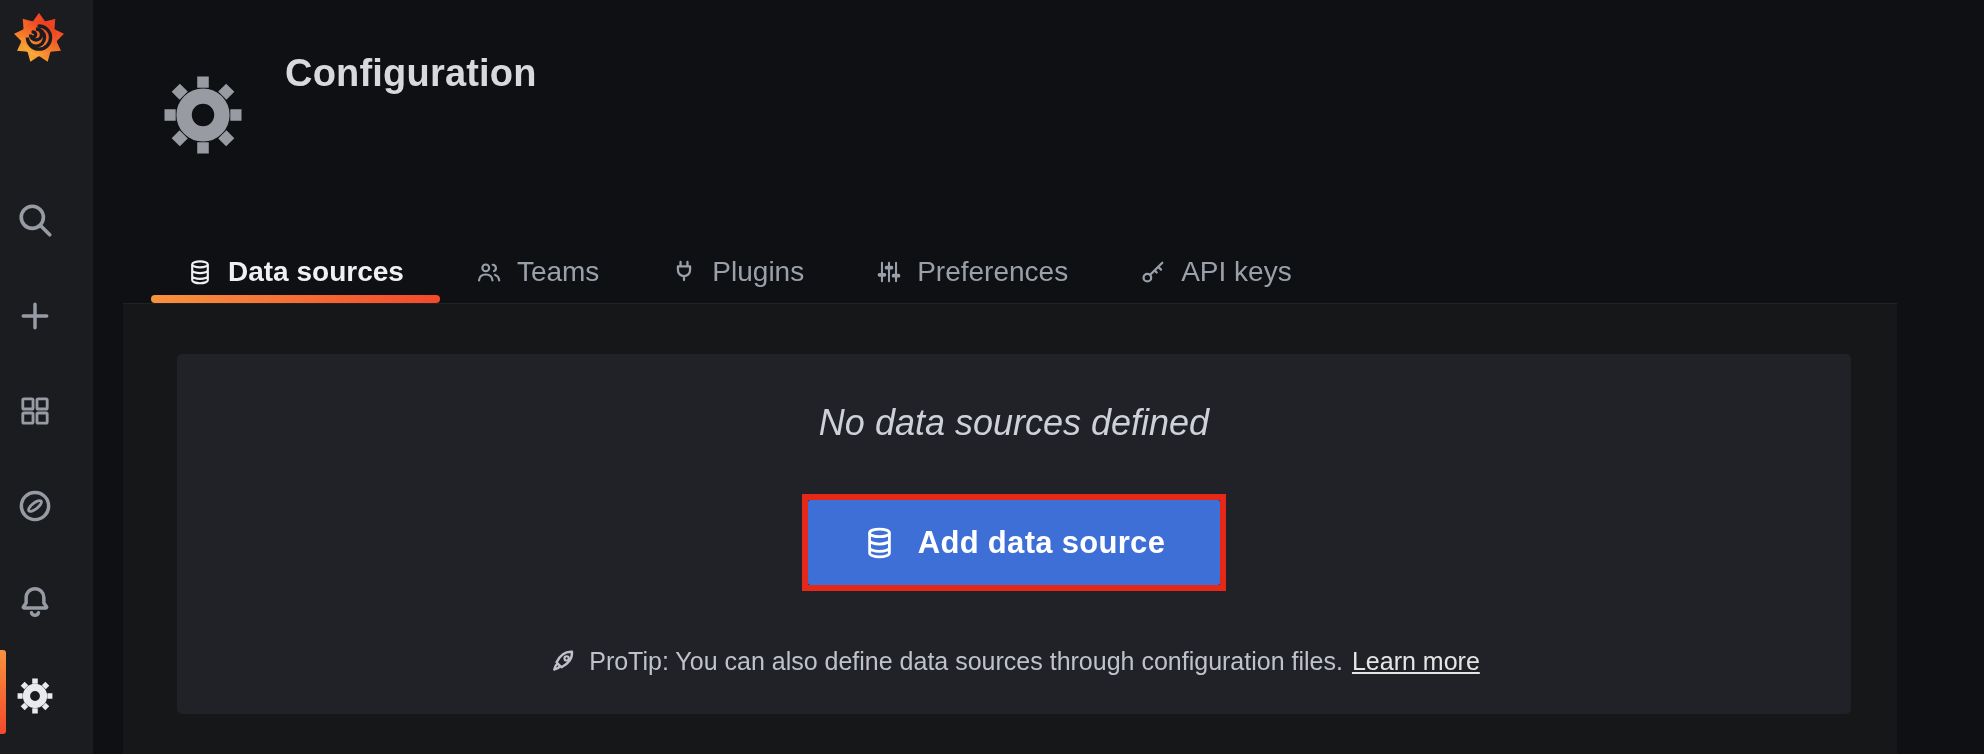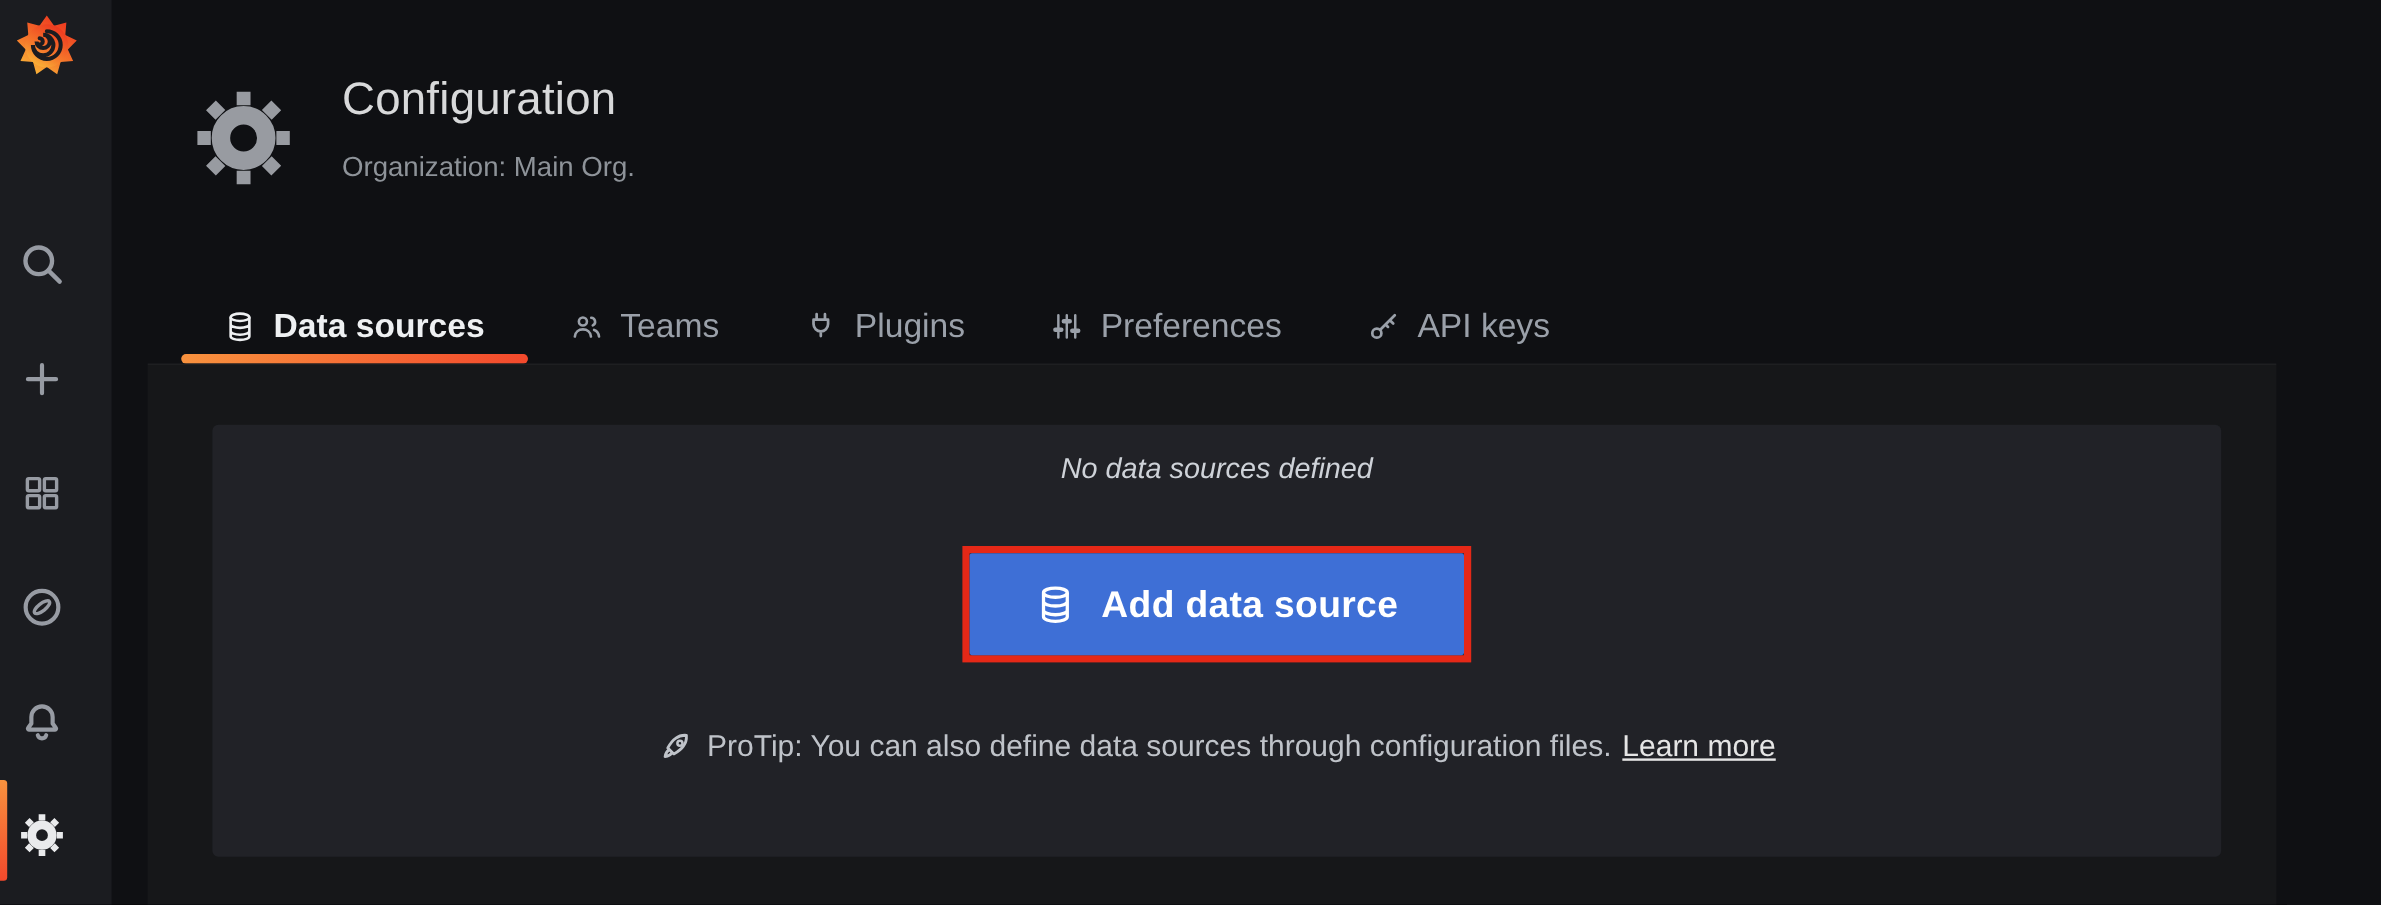--- a/index.html
+++ b/index.html
@@ -16,36 +16,36 @@
   .side-item svg { width:38px; height:38px; }
   .side-item.small svg { width:34px; height:34px; }
   .side-item.active { color:#e9eaec; }
   .active-indicator { position:absolute; left:0; top:650px; width:6px; height:84px;
     background:linear-gradient(180deg,#f8923e,#f3492c); border-radius:0 3px 3px 0; }
   
   .main { position:absolute; left:93px; top:0; width:1891px; height:754px; }
   .page-header { position:absolute; left:0; top:0; width:100%; height:240px; }
   .header-gear { position:absolute; left:68px; top:73px; width:84px; height:84px; color:#989ba1; }
   .header-gear svg { width:84px; height:84px; }
-  .page-title { position:absolute; left:192px; top:62px; font-size:38px; font-weight:400; color:#d8d9da; letter-spacing:.2px; }
+  .page-title { position:absolute; left:192px; top:52px; font-size:38px; font-weight:700; color:#d8d9da; letter-spacing:.2px; }
   .page-subtitle { position:absolute; left:192px; top:126px; font-size:23px; color:#8e9399; }
   
   .tabs { position:absolute; left:58px; top:240px; height:63px; display:flex; }
   .tab { position:relative; display:flex; align-items:center; height:63px; padding:0 36px; cursor:pointer;
          font-size:28px; color:#9aa0a9; white-space:nowrap; }
   .tab svg { width:26px; height:26px; margin-right:15px; flex:none; }
   .tab.active { color:#eef0f2; font-weight:700; }
   .tab.active::after { content:""; position:absolute; left:0; right:0; bottom:0; height:8px; border-radius:4px;
          background:linear-gradient(90deg,#f8923e,#f3492c); }
   
   .panel { position:absolute; left:30px; top:303px; width:1774px; height:451px;
            background:#161719; border-top:1px solid rgba(255,255,255,.05); }
   .card { position:absolute; left:54px; top:50px; width:1674px; height:360px;
           background:#212227; border-radius:5px; text-align:center; }
-  .empty-msg { margin-top:23px; font-size:24px; font-style:italic; color:#ced2d8; }
+  .empty-msg { margin-top:48px; font-size:36px; font-style:italic; color:#ced2d8; }
   .cta-annotation { display:inline-block; margin-top:50px; border:6px solid #e52817; }
   .add-btn { display:flex; align-items:center; justify-content:center; width:412px; height:85px;
              background:#3e6fd6; border:none; border-radius:2px; cursor:pointer;
              color:#ffffff; font-family:inherit; font-size:31px; font-weight:700; letter-spacing:.3px; }
   .add-btn svg { width:33px; height:33px; margin-right:22px; }
   .protip { margin-top:56px; font-size:25px; color:#bfc3c9; display:flex; justify-content:center; }
   .protip svg { width:30px; height:30px; margin-right:11px; color:#bfc3c9; flex:none; }
   .protip a { color:#e5e5e5; text-decoration:underline; cursor:pointer; margin-left:9px; }
   svg { display:block; }
 </style>
@@ -113,21 +113,20 @@
   <div class="main">
 
     <header class="page-header">
       <div class="header-gear">
         <svg viewBox="0 0 24 24" fill="none" stroke="currentColor">
           <circle cx="12" cy="12" r="5.4" stroke-width="4.4"></circle>
           <path stroke-width="3.3" d="M19.8 12H23 M17.52 17.52 19.78 19.78 M12 19.8V23 M6.48 17.52 4.22 19.78 M4.2 12H1 M6.48 6.48 4.22 4.22 M12 4.2V1 M17.52 6.48 19.78 4.22"></path>
         </svg>
       </div>
       <h1 class="page-title">Configuration</h1>
-      <div class="page-subtitle">Organization: Main Org.</div>
     </header>
 
     <div class="tabs">
       <div class="tab active">
         <svg viewBox="0 0 24 24" fill="none" stroke="currentColor">
           <ellipse cx="12" cy="5" rx="7.2" ry="2.8" stroke-width="2"></ellipse>
           <path stroke-width="2" d="M4.8 5v14.6c0 1.55 3.22 2.8 7.2 2.8s7.2-1.25 7.2-2.8V5 M4.8 10.3c0 1.55 3.22 2.8 7.2 2.8s7.2-1.25 7.2-2.8 M4.8 15.6c0 1.55 3.22 2.8 7.2 2.8s7.2-1.25 7.2-2.8"></path>
         </svg>
         <span>Data sources</span>
       </div>

